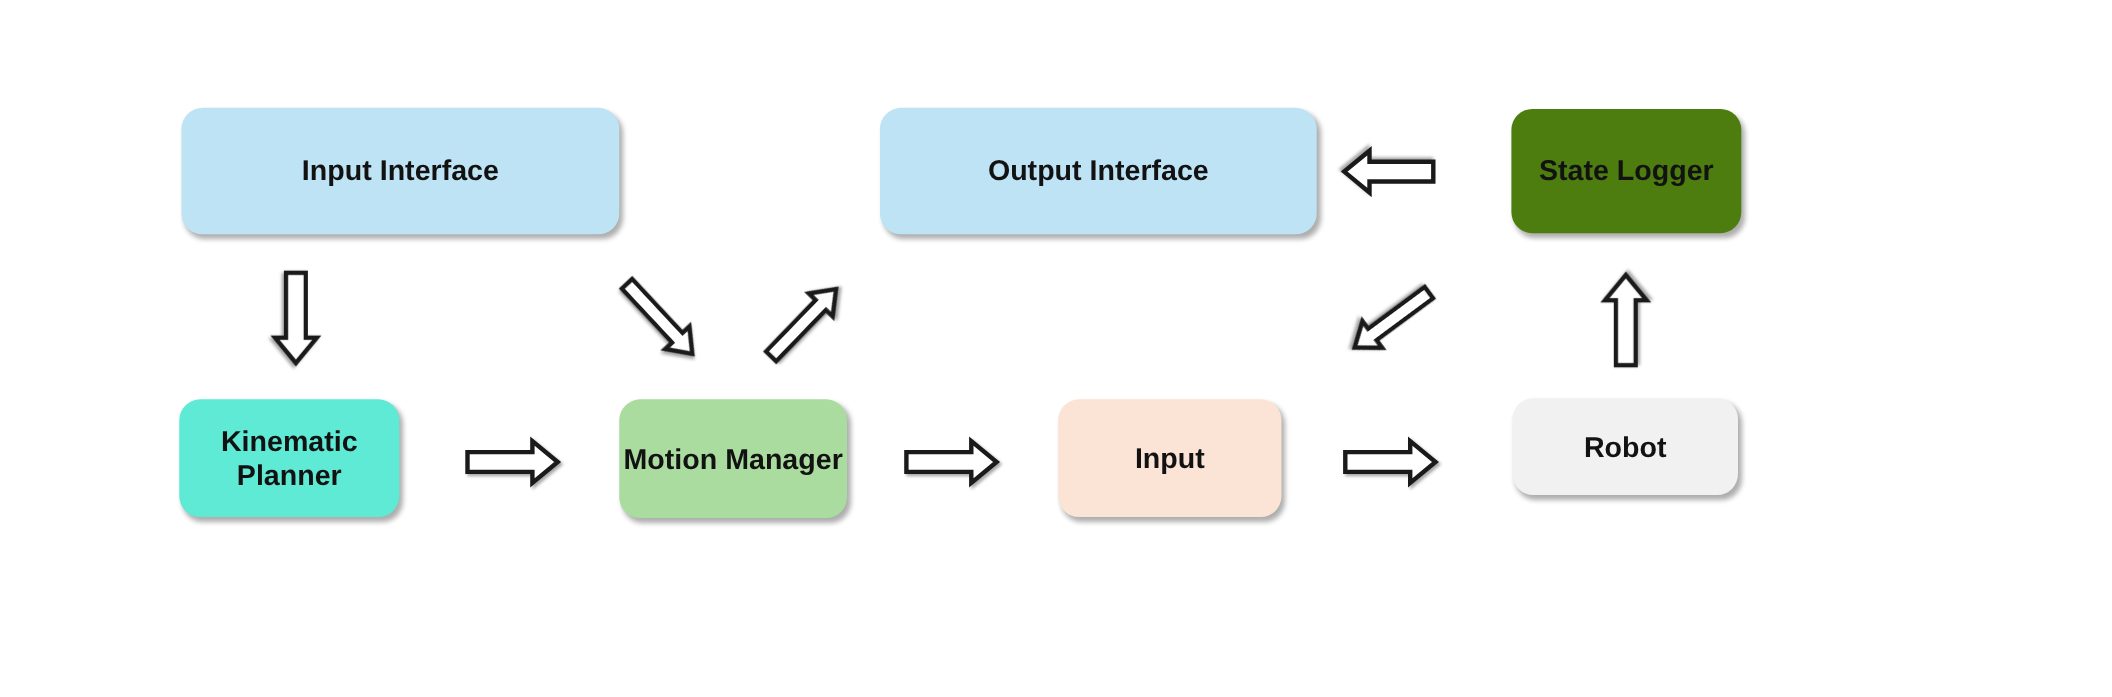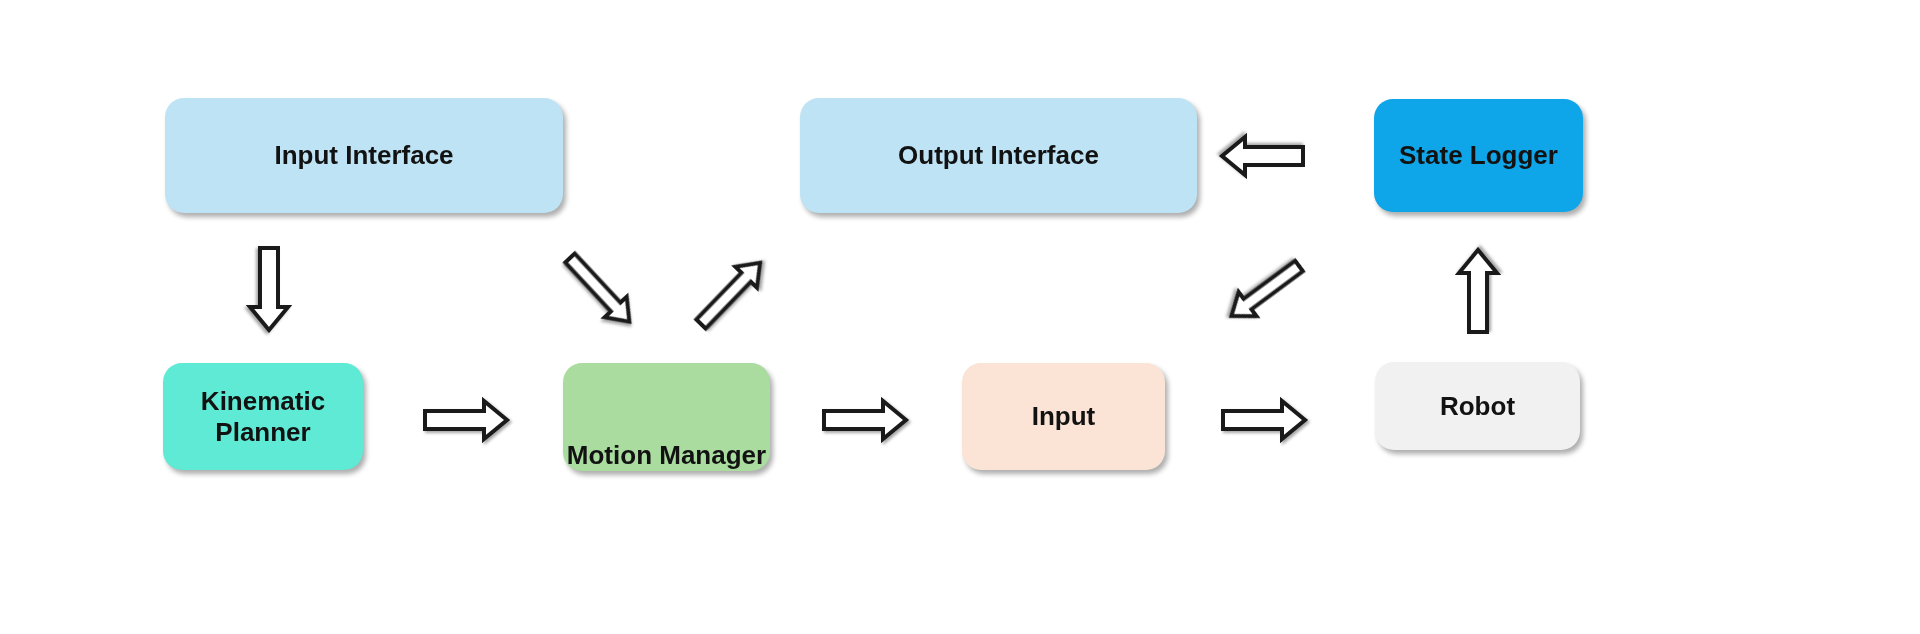--- a/index.html
+++ b/index.html
@@ -87,29 +87,29 @@
     </svg>
 
   <div class="node" id="n-input" style="background: rgb(190, 227, 244);">
     <span>Input Interface</span>
   </div>
 
   <div class="node" id="n-output" style="background: rgb(190, 227, 244);">
     <span>Output Interface</span>
   </div>
 
-  <div class="node" id="n-state" style="background: #0ea5e9;">
+  <div class="node" id="n-state" style="background: #4d7c0f;">
     <span>State Logger</span>
   </div>
 
   <div class="node" id="n-kinematic" style="background: #5eead4;">
     <span>Kinematic Planner</span>
   </div>
 
-  <div class="node" id="n-motion" style="background: rgb(169, 220, 158); align-items: flex-end;">
+  <div class="node" id="n-motion" style="background: rgb(169, 220, 158);">
     <span>Motion Manager</span>
   </div>
 
   <div class="node" id="n-policy" style="background: rgb(251, 228, 214);">
     <span>Input</span>
   </div>
 
   <div class="node" id="n-robot" style="background: rgb(241, 241, 241);">
     <span>Robot</span>
   </div>

